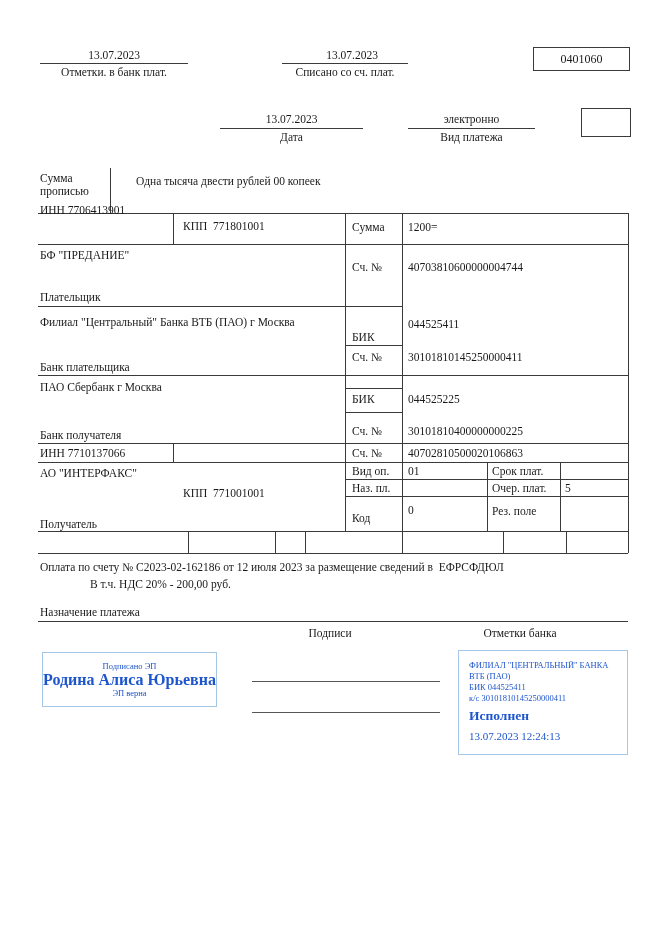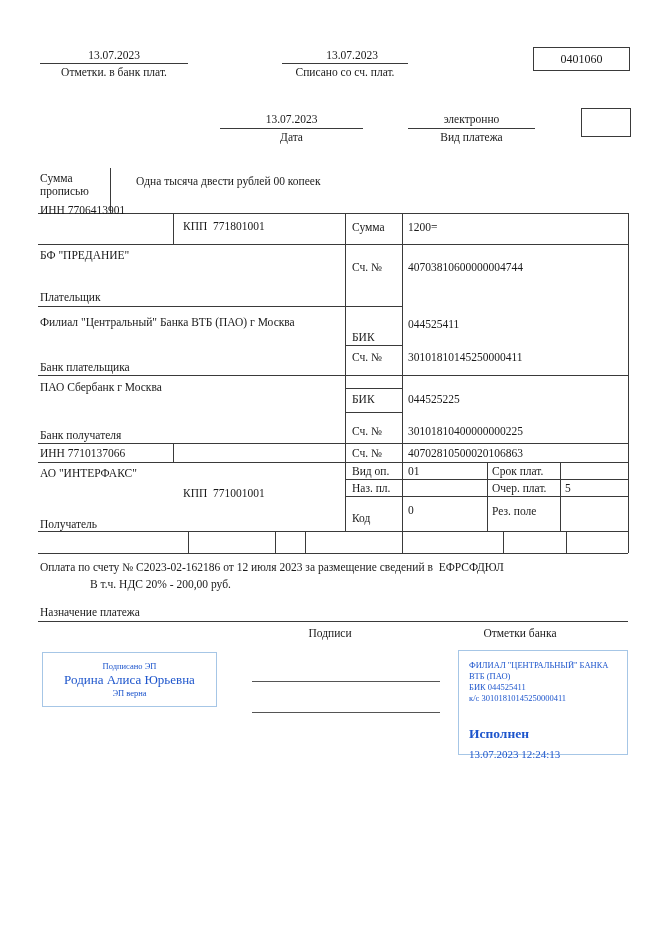--- a/index.html
+++ b/index.html
@@ -15,24 +15,24 @@
   .vl { position:absolute; width:1px; background:#3a3a3a; }
   .box { position:absolute; border:1px solid #3a3a3a; background:#fff; }
   .title { font-size:12.2px; letter-spacing:.2px; }
   .stamp {
     position:absolute; border:1px solid #a6c6e6; background:#fff;
     color:#1d55cc; box-sizing:border-box;
   }
   .stamp-left { left:42px; top:652px; width:175px; height:55px;
     display:flex; flex-direction:column; align-items:center; justify-content:center; }
   .stamp-left .s1 { font-size:8.5px; line-height:11px; }
-  .stamp-left .s2 { font-size:13px; font-weight:normal; line-height:16px; }
+  .stamp-left .s2 { font-size:16px; font-weight:bold; line-height:16px; }
   .stamp-right { left:458px; top:650px; width:170px; height:105px; padding:9px 10px; }
   .stamp-right .b1 { font-size:8.5px; line-height:11px; white-space:pre; }
-  .stamp-right .b2 { font-size:13.5px; font-weight:bold; margin-top:22px; }
+  .stamp-right .b2 { font-size:13.5px; font-weight:bold; margin-top:4px; }
   .stamp-right .b3 { font-size:11px; margin-top:6px; }
   .sig { position:absolute; height:1px; background:#555; }
 </style>
 </head>
 <body>
 
 <div class="page">
 
   <div class="t ctr" style="left:64px;top:49px;width:100px;">13.07.2023</div>
   <div class="hl" style="left:40px;top:63px;width:148px;"></div>

